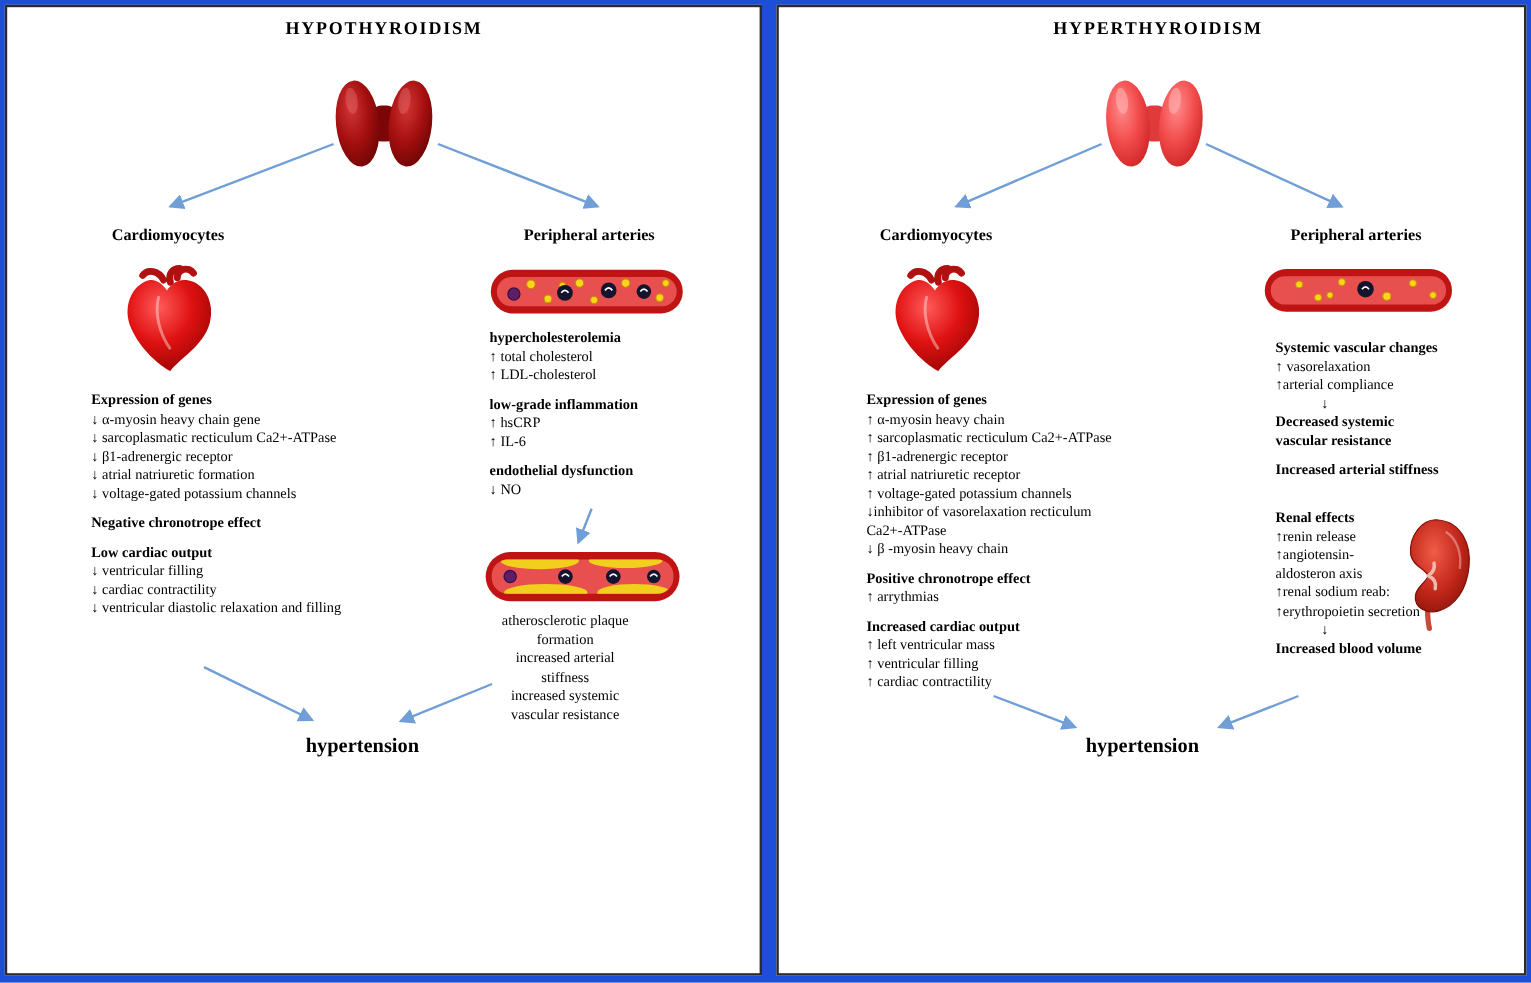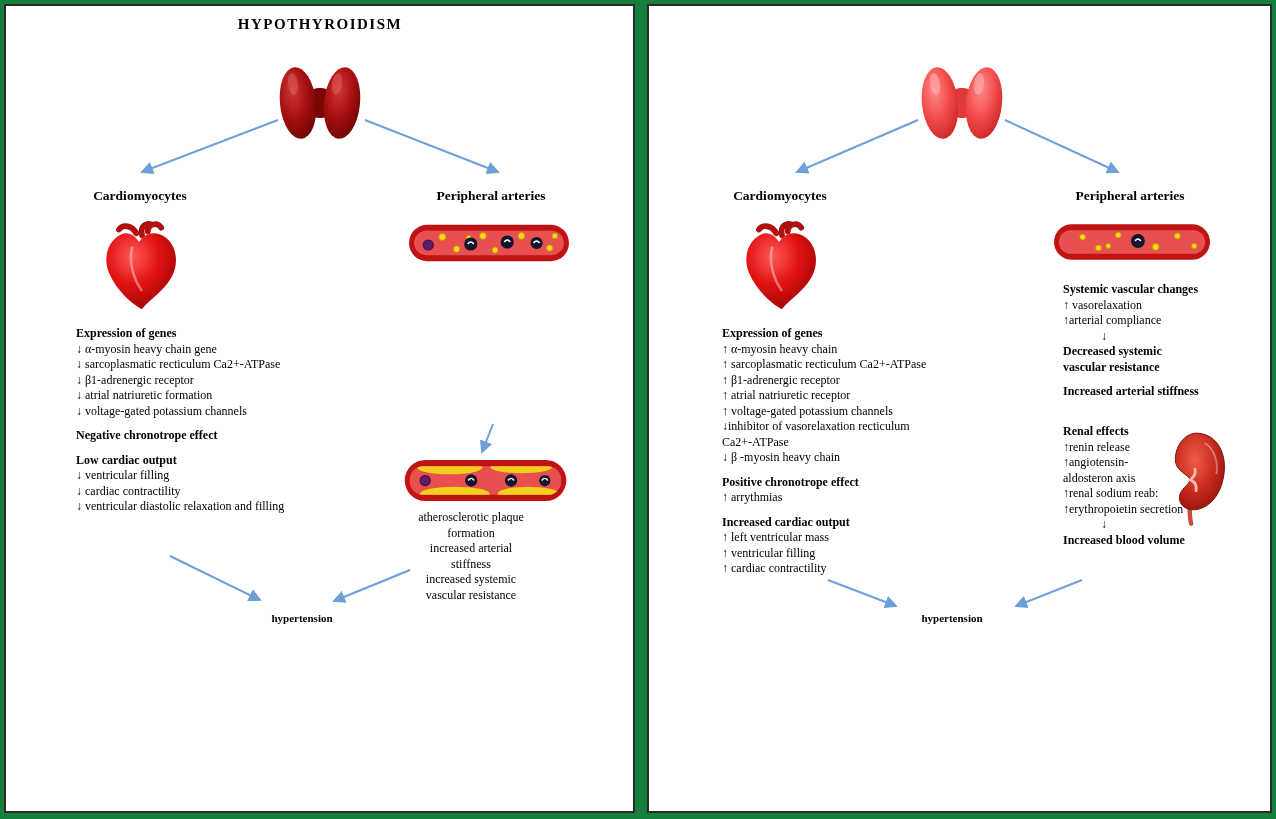--- a/index.html
+++ b/index.html
@@ -1,29 +1,29 @@
 <!DOCTYPE html>
 <html><head>
 <meta charset="utf-8">
 <style>
   * { margin:0; padding:0; box-sizing:border-box; }
   html,body { width:1276px; height:819px; background:#fff; }
   body { font-family:"Liberation Serif", serif; color:#000; }
-  .canvas { position:relative; width:1276px; height:819px; background:#15803d; overflow:hidden; }
+  .canvas { position:relative; width:1276px; height:819px; background:#1d4ed8; overflow:hidden; }
   .panel { position:absolute; border:2px solid #2b2b2b; background:#fff; }
   .abs { position:absolute; }
   .title { font-weight:bold; font-size:15px; letter-spacing:1.5px; text-align:center; }
   .seclabel { font-weight:bold; font-size:13.5px; text-align:center; }
   .tlist { font-size:12px; line-height:15.5px; white-space:nowrap; }
   .tlist .b { font-weight:bold; }
   .tlist .ind { margin-left:38px; }
   .sp { height:9px; }
   .ctrblock { font-size:12px; line-height:15.5px; text-align:center; }
   .ctrblock .b { font-weight:normal; }
-  .hyp { font-weight:bold; font-size:11px; text-align:center; }
+  .hyp { font-weight:bold; font-size:17px; text-align:center; }
   .arrows { position:absolute; left:0; top:0; pointer-events:none; }
   svg { display:block; }
 </style>
 </head>
 <body>
 
 <div class="canvas">
 
   <svg width="0" height="0" style="position:absolute" aria-hidden="true">
     <defs>
@@ -115,20 +115,32 @@
     <div>↓ voltage-gated potassium channels</div>
     <div class="sp"></div>
     <div class="b">Negative chronotrope effect</div>
     <div class="sp"></div>
     <div class="b">Low cardiac output</div>
     <div>↓ ventricular filling</div>
     <div>↓ cardiac contractility</div>
     <div>↓ ventricular diastolic relaxation and filling</div>
   </div>
 
+  <div class="tlist abs" style="left:408px; top:274px;">
+    <div class="b">hypercholesterolemia</div>
+    <div>↑ total cholesterol</div>
+    <div>↑ LDL-cholesterol</div>
+    <div class="sp"></div>
+    <div class="b">low-grade inflammation</div>
+    <div>↑ hsCRP</div>
+    <div>↑ IL-6</div>
+    <div class="sp"></div>
+    <div class="b">endothelial dysfunction</div>
+    <div>↓ NO</div>
+  </div>
 
   <div class="abs" style="left:403px; top:458px; width:165px; height:45px;">
     <svg viewBox="0 0 160 44" width="165" height="45">
       <defs>
         <clipPath id="lumenClip">
             <rect x="6" y="8" width="148" height="28" rx="13"></rect>
           </clipPath>
       </defs>
       <rect x="1" y="2" width="158" height="40" rx="20" fill="#c01414"></rect>
       <rect x="6" y="8" width="148" height="28" rx="13" fill="#e85050"></rect>
@@ -158,20 +170,21 @@
     <div class="b">increased arterial</div>
     <div class="b">stiffness</div>
     <div class="b">increased systemic</div>
     <div class="b">vascular resistance</div>
   </div>
 
   <div class="abs hyp" style="left:242px; top:612px; width:120px;">hypertension</div>
 
   <div class="panel" style="left:647px; top:4px; width:625px; height:809px;"></div>
 
+  <div class="abs title" style="left:765px; top:16px; width:400px;">HYPERTHYROIDISM</div>
 
   <div class="abs" style="left:910px; top:58px; width:104px; height:88px;">
     <svg viewBox="0 0 100 88" width="104" height="88">
       <rect x="38" y="30" width="24" height="30" rx="10" fill="#e03a3a"></rect>
       <ellipse cx="28" cy="45" rx="18" ry="36" fill="url(#thyBright)" transform="rotate(-6 28 45)"></ellipse>
       <ellipse cx="72" cy="45" rx="18" ry="36" fill="url(#thyBright)" transform="rotate(6 72 45)"></ellipse>
       <ellipse cx="23" cy="26" rx="5" ry="11" fill="#ffb0b0" opacity="0.6" transform="rotate(-8 23 26)"></ellipse>
       <ellipse cx="67" cy="26" rx="5" ry="11" fill="#ffb0b0" opacity="0.6" transform="rotate(8 67 26)"></ellipse>
     </svg>
   </div>

